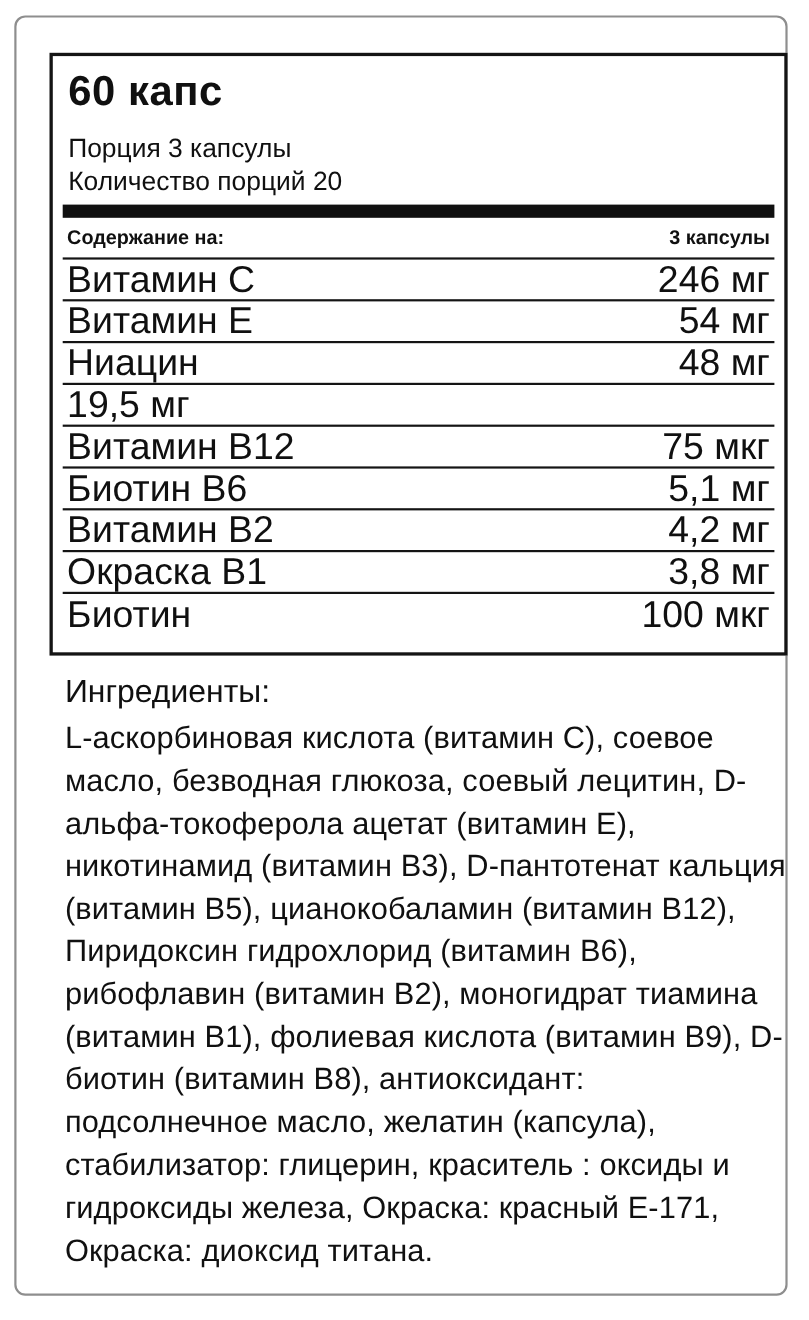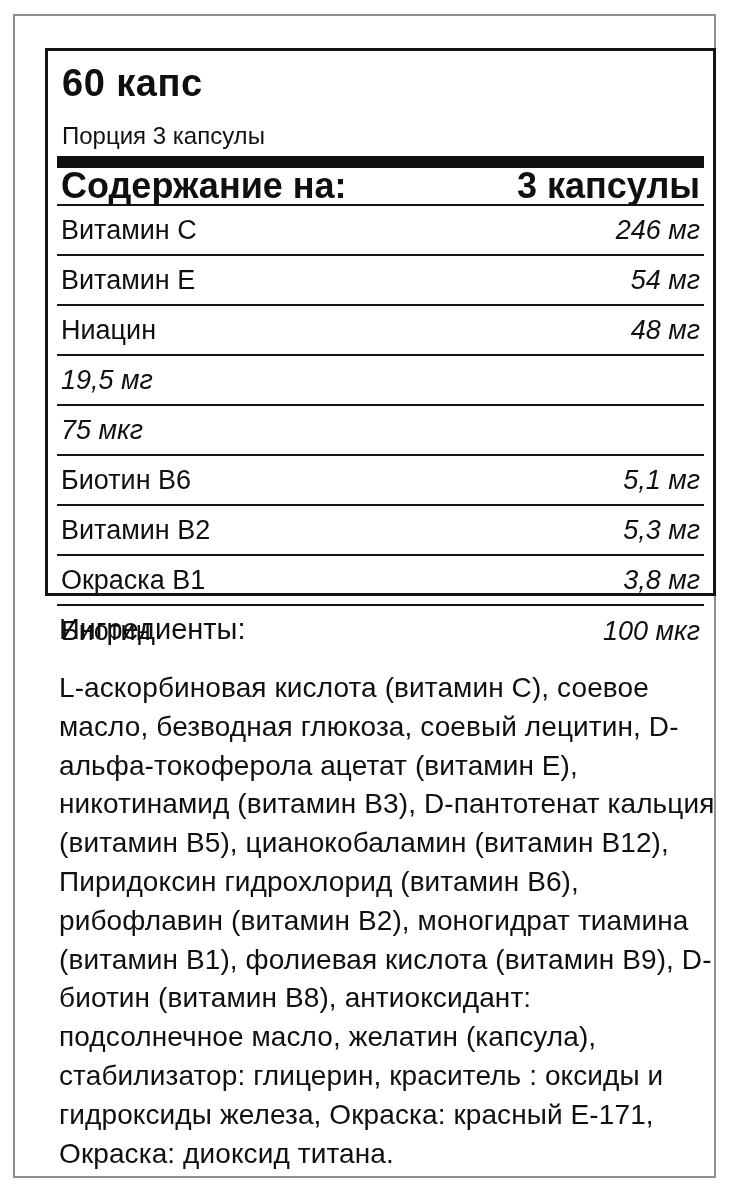--- a/index.html
+++ b/index.html
@@ -11,21 +11,21 @@
     overflow: hidden;
   }
   .stage { position: relative; width: 735px; height: 1200px; background: #fff; }
 
   
   .outer-frame {
     position: absolute;
     left: 13px; top: 14px;
     width: 703px; height: 1164px;
     border: 2px solid #8e8e8e;
-    border-radius: 0;
+    border-radius: 10px;
     background: #ffffff;
   }
 
   
   .facts-panel {
     position: absolute;
     left: 30px; top: 32px;
     width: 671px; height: 548px;
     border: 3px solid #141414;
     background: #fff;
@@ -49,62 +49,63 @@
     background: #101010;
     margin-top: 5px;
   }
   .t-header {
     display: flex;
     justify-content: space-between;
     align-items: center;
     height: 38px;
     padding: 0 4px;
     border-bottom: 2px solid #141414;
-    font-size: 36px;
+    font-size: 18px;
     font-weight: bold;
   }
   .t-row {
     display: flex;
     justify-content: space-between;
     align-items: center;
-    height: 50px;
+    height: 38px;
     padding: 0 4px;
     border-bottom: 2px solid #141414;
-    font-size: 27px;
+    font-size: 34px;
   }
   .t-row:last-child { border-bottom: none; }
-  .t-row .val { white-space: nowrap; font-style: italic; }
+  .t-row .val { white-space: nowrap; }
 
   
   .ingredients {
     position: absolute;
     left: 44px; top: 596px;
     width: 662px;
   }
   .ingredients-heading {
     font-size: 29px;
     font-weight: normal;
     line-height: 34px;
   }
   .ingredients-text {
-    margin-top: 23px;
+    margin-top: 6px;
     font-size: 28px;
     line-height: 38.8px;
     letter-spacing: 0.1px;
   }
 </style>
 </head>
 <body>
 
 <div class="stage">
   <div class="outer-frame">
 
     <div class="facts-panel">
       <div class="facts-title">60 капс</div>
       <div class="serving-line first">Порция 3 капсулы</div>
+      <div class="serving-line">Количество порций 20</div>
 
       <div class="thick-bar"></div>
 
       <div class="t-header">
         <span>Содержание на:</span>
         <span>3 капсулы</span>
       </div>
 
       <div class="t-row">
         <span class="name">Витамин C</span>
@@ -115,29 +116,30 @@
         <span class="val">54 мг</span>
       </div>
       <div class="t-row">
         <span class="name">Ниацин</span>
         <span class="val">48 мг</span>
       </div>
       <div class="t-row">
         <span class="val">19,5 мг</span>
       </div>
       <div class="t-row">
+        <span class="name">Витамин B12</span>
         <span class="val">75 мкг</span>
       </div>
       <div class="t-row">
         <span class="name">Биотин B6</span>
         <span class="val">5,1 мг</span>
       </div>
       <div class="t-row">
         <span class="name">Витамин B2</span>
-        <span class="val">5,3 мг</span>
+        <span class="val">4,2 мг</span>
       </div>
       <div class="t-row">
         <span class="name">Окраска B1</span>
         <span class="val">3,8 мг</span>
       </div>
       <div class="t-row">
         <span class="name">Биотин</span>
         <span class="val">100 мкг</span>
       </div>
     </div>

